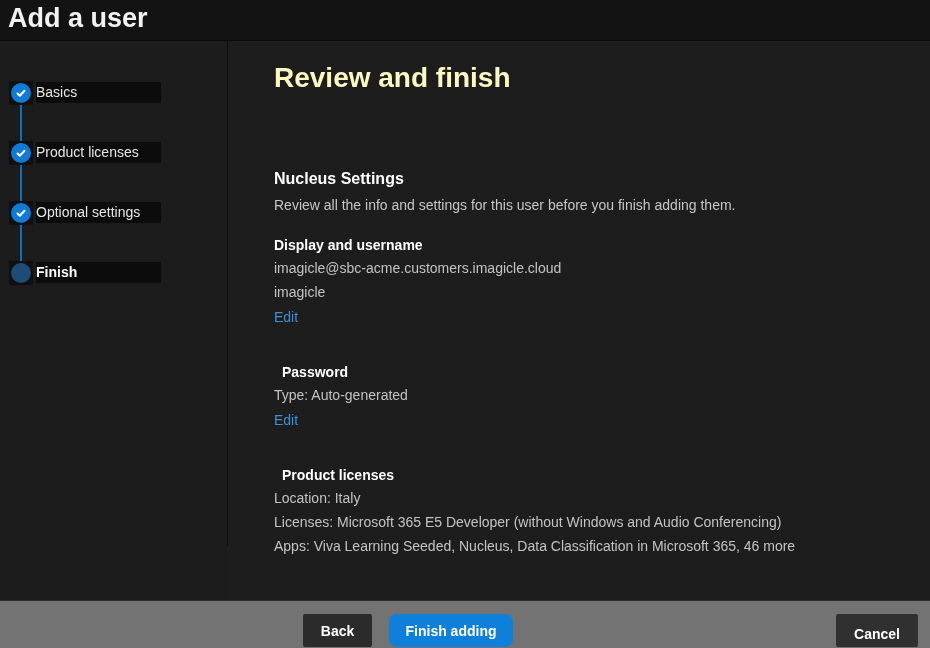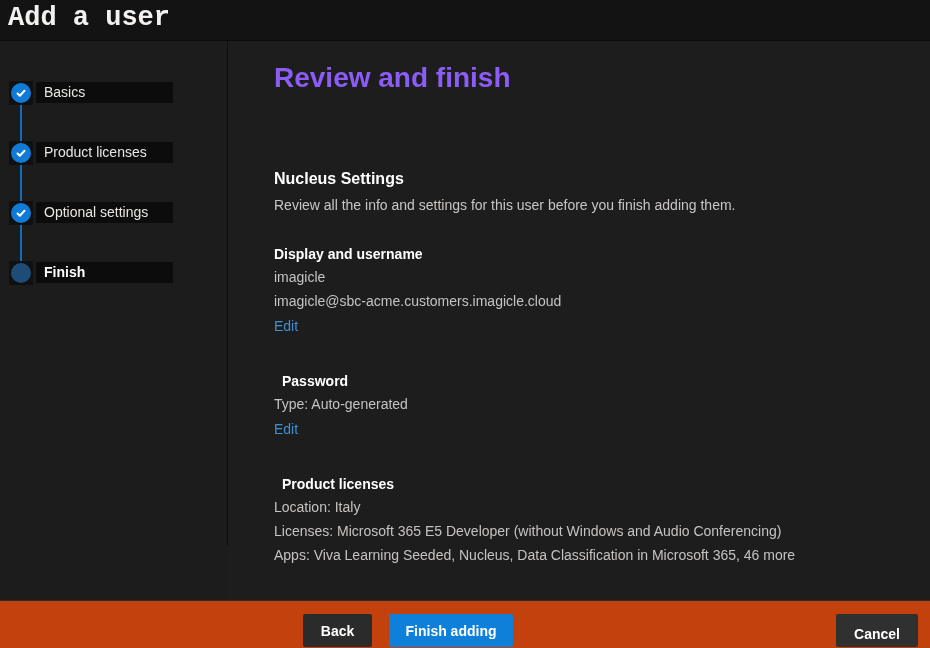--- a/index.html
+++ b/index.html
@@ -12,21 +12,21 @@
   }
 
   
   .app-header {
     position:absolute; top:0; left:0; right:0; height:41px;
     background:#131313;
     border-bottom:1px solid #0a0a0a;
   }
   .app-title {
     position:absolute; left:8px; top:3px;
-    font-size:27px; font-weight:bold; color:#f3f2f1;font-family:Liberation Mono, monospace;
+    font-size:27px; font-weight:bold; color:#f3f2f1;
   }
 
   
   .sidebar {
     position:absolute; top:41px; left:0; width:227px; bottom:48px;
     background:#1d1c1c;
   }
   .v-divider {
     position:absolute; left:227px; top:41px; height:505px; width:1px;
     background:#0d0d0d;
@@ -41,71 +41,71 @@
     position:absolute; left:9px; top:0; width:24px; height:24px;
     background:#101010; display:flex; align-items:center; justify-content:center;
   }
   .step-circle {
     width:20px; height:20px; border-radius:50%;
     display:flex; align-items:center; justify-content:center;
   }
   .step-circle.completed { background:#0f7bd7; }
   .step-circle.current   { background:#1d4d77; }
   .step-label {
-    position:absolute; left:36px; top:1px; width:137px; height:21px;
+    position:absolute; left:36px; top:1px; width:125px; height:21px;
     background:#0c0c0c; color:#e8e6e3;
-    font-size:14px; line-height:21px; padding-left:8px;
+    font-size:14px; line-height:21px; padding-left:0;
     white-space:nowrap; overflow:hidden;
   }
   .step-label.current { font-weight:bold; color:#ffffff; }
 
   
   .content {
     position:absolute; left:228px; top:41px; right:0; bottom:48px;
     padding-left:46px; padding-right:20px; overflow:hidden;
   }
   .page-title {
     margin-top:21px;
-    font-size:28px; font-weight:bold; color:#8b5cf6;
+    font-size:28px; font-weight:bold; color:#fef9c3;
   }
   .assigned-heading {
     margin-top:76px;
     font-size:16px; font-weight:bold; color:#ffffff;
   }
   .assigned-desc {
     margin-top:9px;
     font-size:14px; color:#c8c6c4;
   }
   .group-heading {
     font-size:14px; font-weight:bold; color:#ffffff;
   }
-  .group-1 .group-heading { margin-top:33px; }
+  .group-1 .group-heading { margin-top:24px; }
   .group-2 .group-heading, .group-3 .group-heading { margin-top:38px;padding-left:8px; }
   .group-line {
     margin-top:6px; font-size:14px; color:#c5c3c1; line-height:18px;
   }
   .edit-link {
     display:inline-block; margin-top:8px;
     font-size:14px; color:#3f8fd6; cursor:pointer; text-decoration:none;
   }
 
   
   .footer {
     position:absolute; left:0; right:0; bottom:0; height:48px;
-    background:#c2410c; border-top:1px solid #2b2b2b;
+    background:#737373; border-top:1px solid #2b2b2b;
   }
   .btn {
     position:absolute; top:13px; height:33px;
     border:none; border-radius:2px;
     font-family:"Liberation Sans", sans-serif;
     font-size:14px; font-weight:bold; color:#ffffff;
     cursor:pointer; padding:0 18px;
   }
   .btn-back   { left:303px; width:69px;  background:#2b2b2b; padding:0; }
-  .btn-finish { left:389px; width:124px; background:#0f80d9; padding:0; }
+  .btn-finish { left:389px; width:124px; background:#0f80d9; padding:0;border-radius:8px; }
   .btn-cancel { right:12px; width:82px;  background:#303030; padding:12px; }
 </style>
 </head>
 <body>
 
 <div class="app-header">
   <div class="app-title">Add a user</div>
 </div>
 
 <div class="sidebar">
@@ -155,22 +155,22 @@
 <div class="v-divider"></div>
 
 <div class="content">
   <div class="page-title">Review and finish</div>
 
   <div class="assigned-heading">Nucleus Settings</div>
   <div class="assigned-desc">Review all the info and settings for this user before you finish adding them.</div>
 
   <div class="group group-1">
     <div class="group-heading">Display and username</div>
+    <div class="group-line">imagicle@sbc-acme.customers.imagicle.cloud</div>
     <div class="group-line">imagicle</div>
-    <div class="group-line">imagicle@sbc-acme.customers.imagicle.cloud</div>
     <a class="edit-link" href="#">Edit</a>
   </div>
 
   <div class="group group-2">
     <div class="group-heading">Password</div>
     <div class="group-line">Type: Auto-generated</div>
     <a class="edit-link" href="#">Edit</a>
   </div>
 
   <div class="group group-3">

